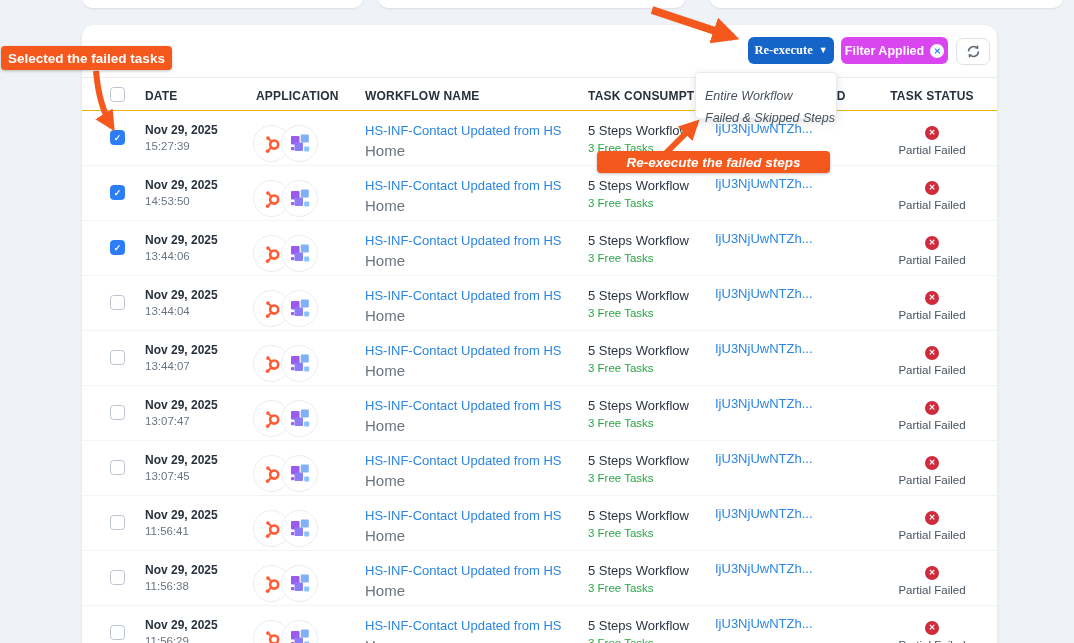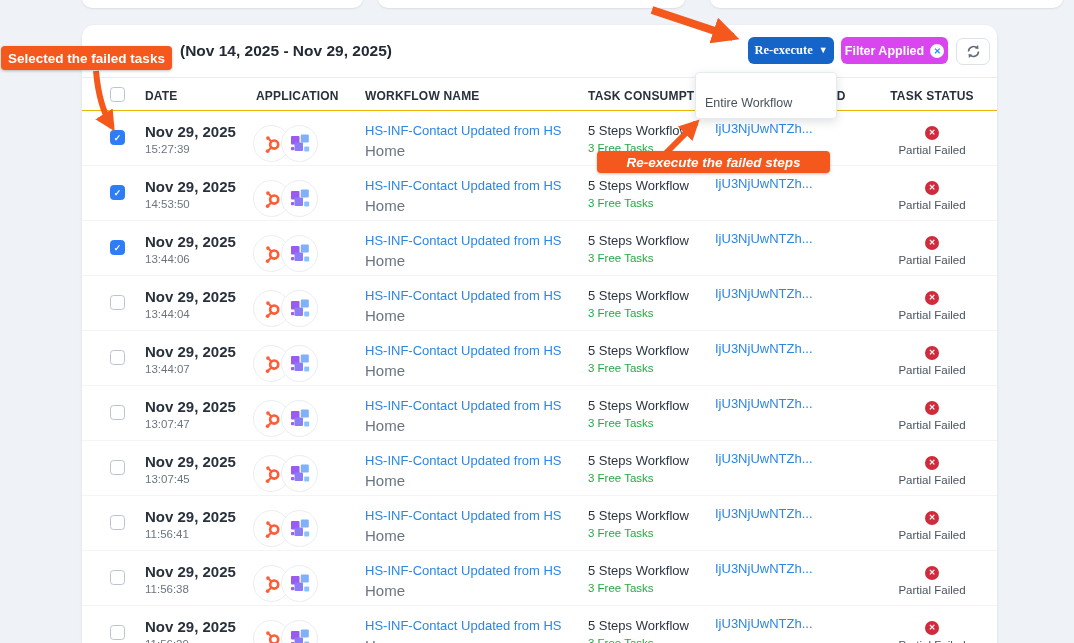--- a/index.html
+++ b/index.html
@@ -31,37 +31,37 @@
   .btn-filter { left:759px; width:107px; background:#d946ef; }
   .caret { font-size:9px; line-height:1; }
   .circle-x { width:14px; height:14px; border-radius:50%; background:#fff; color:#1e8cfb;
     font-size:8.5px; font-weight:bold; display:flex; align-items:center; justify-content:center; }
   .btn-refresh { left:874px; top:13px; width:34px; height:27px; background:#fff;
     border:1px solid #dde2e8; border-radius:7px; display:flex; align-items:center; justify-content:center; position:absolute; cursor:pointer; }
 
   
   .dropdown { position:absolute; left:613px; top:47px; width:142px; height:47px; z-index:20;
     background:#fff; border:1px solid #e6eaef; border-radius:4px;
-    box-shadow:0 3px 10px rgba(30,40,60,.14); padding:19px 0; }
+    box-shadow:0 3px 10px rgba(30,40,60,.14); padding:12px 0;font-style:italic; }
   .dropdown .item { padding:2px 9px; font-size:12.5px; color:#49525c; line-height:18px; cursor:pointer; white-space:nowrap; }
 
   
   .thead { position:absolute; left:0; right:0; top:57px; height:29px; border-bottom:1px solid #eab308; }
   .th { position:absolute; top:7px; font-size:12px; font-weight:bold; color:#28313c; letter-spacing:.2px; white-space:nowrap; }
   .tbody { position:absolute; left:0; right:0; top:86px; }
   .row { position:relative; height:55px; border-bottom:1px solid #f2f4f6; }
 
   .cb { width:15px; height:15px; border:1.5px solid #bbc4ce; border-radius:3.5px; background:#fff; cursor:pointer;
     display:flex; align-items:center; justify-content:center; font-size:9px; color:#fff; }
   .cb-on { background:#2c7df6; border-color:#2c7df6; font-weight:bold; }
   .row .cb { position:absolute; left:28px; top:19px; }
   .thead .cb { position:absolute; left:28px; top:5px; }
 
   .c-date { position:absolute; left:63px; top:12px; }
-  .date-main { font-size:15px; font-weight:600; color:#28313c; }
+  .date-main { font-size:12px; font-weight:600; color:#28313c; }
   .date-time { font-size:11.5px; color:#6a7580; margin-top:3px; }
 
   .c-apps { position:absolute; left:171px; top:14px; display:flex; }
   .app-circle { width:37px; height:37px; border-radius:50%; background:#fff; border:1px solid #e9edf2;
     display:flex; align-items:center; justify-content:center; }
   .app-circle + .app-circle { margin-left:-9px; position:relative; z-index:2; }
 
   .c-wf { position:absolute; left:283px; top:12px; }
   .wf-link { font-size:13px; color:#2b86e4; cursor:pointer; }
   .wf-folder { font-size:15px; color:#6a7580; margin-top:4px; }
@@ -86,21 +86,20 @@
   .callout-2 { left:597px; top:151px; width:233px; height:22px;font-style:italic; }
 </style>
 </head>
 <body>
 
 <div class="top-card" style="left:82px; width:281px;"></div>
 <div class="top-card" style="left:378px; width:307px;"></div>
 <div class="top-card" style="left:710px; width:353px;"></div>
 
 <div class="main-card">
-  <div class="page-title">(Nov 14, 2025 - Nov 29, 2025)</div>
 
   <div class="btn btn-reexec">
     <span>Re-execute</span>
     <span class="caret">▼</span>
   </div>
   <div class="btn btn-filter">
     <span>Filter Applied</span>
     <span class="circle-x">✕</span>
   </div>
   <div class="btn-refresh">
@@ -531,20 +530,21 @@
     <div class="c-id">IjU3NjUwNTZh...</div>
     <div class="c-status">
       <span class="status-icon">✕</span>
       <div class="status-label">Partial Failed</div>
     </div>
   </div>
 </div>
 
   <div class="dropdown">
     <div class="item">Entire Workflow</div>
+    <div class="item">Failed &amp; Skipped Steps</div>
   </div>
 </div>
 
 <svg class="annot-svg">
   <defs>
     <marker id="ah" viewBox="0 0 10 10" refX="7.5" refY="5" markerWidth="3.4" markerHeight="3.4" orient="auto">
       <path d="M0,0 L10,5 L0,10 z" fill="#f4581c"></path>
     </marker>
   </defs>
   <path d="M652,10 L733,37" stroke="#f4581c" stroke-width="8" fill="none" marker-end="url(#ah)"></path>

